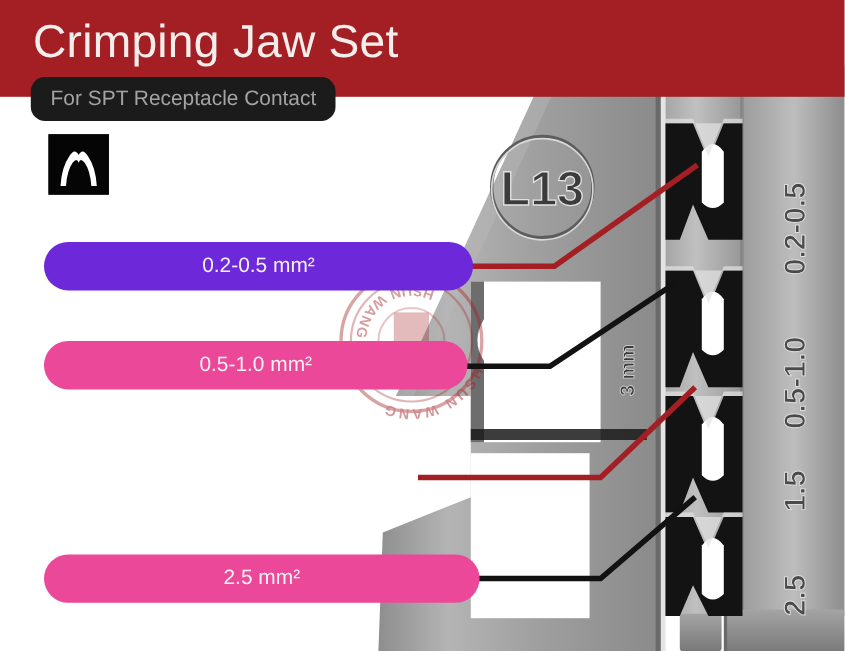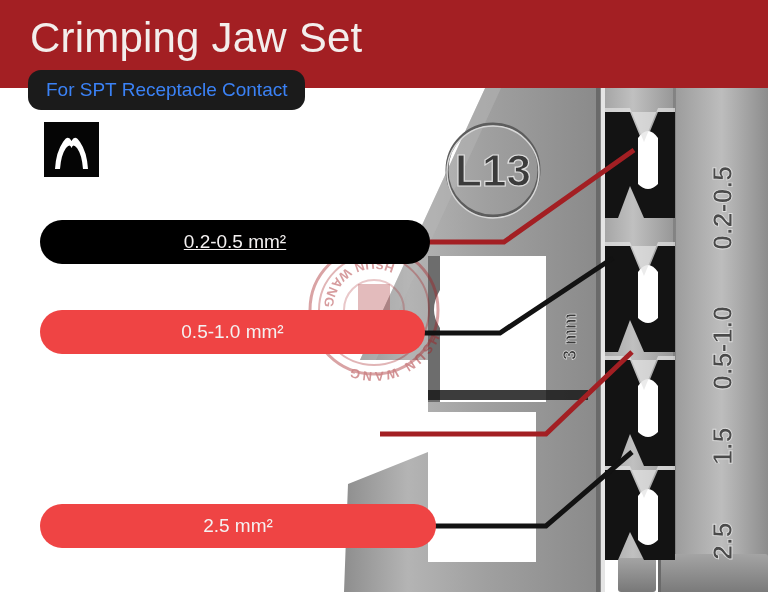--- a/index.html
+++ b/index.html
@@ -41,21 +41,21 @@
     z-index: 12;
   }
   .subtitle-badge {
     position: absolute;
     left: 28px;
     top: 70px;
     height: 40px;
     padding: 0 18px;
     border-radius: 13px;
     background: #1b1b1b;
-    color: #3b82f6;
+    color: #a3a3a3;
     font-size: 19px;
     display: flex;
     align-items: center;
     white-space: nowrap;
     z-index: 14;
   }
 
   
   .profile-icon {
     position: absolute;
@@ -97,22 +97,22 @@
     height: 44px;
     border-radius: 22px;
     display: flex;
     align-items: center;
     justify-content: center;
     color: #f4f1f1;
     font-size: 19px;
     white-space: nowrap;
     z-index: 10;
   }
-  .pill.red   { background: #000000; text-decoration: underline; }
-  .pill.black { background: #ef4444; }
+  .pill.red   { background: #6d28d9; }
+  .pill.black { background: #ec4899; }
 
   .pill-0 { top: 220px; width: 390px; }
   .pill-1 { top: 310px; width: 385px; }
   .pill-2 { top: 412px; width: 382px; }
   .pill-3 { top: 504px; width: 396px; }
 
   
   .watermark {
     position: absolute;
     left: 296px;

